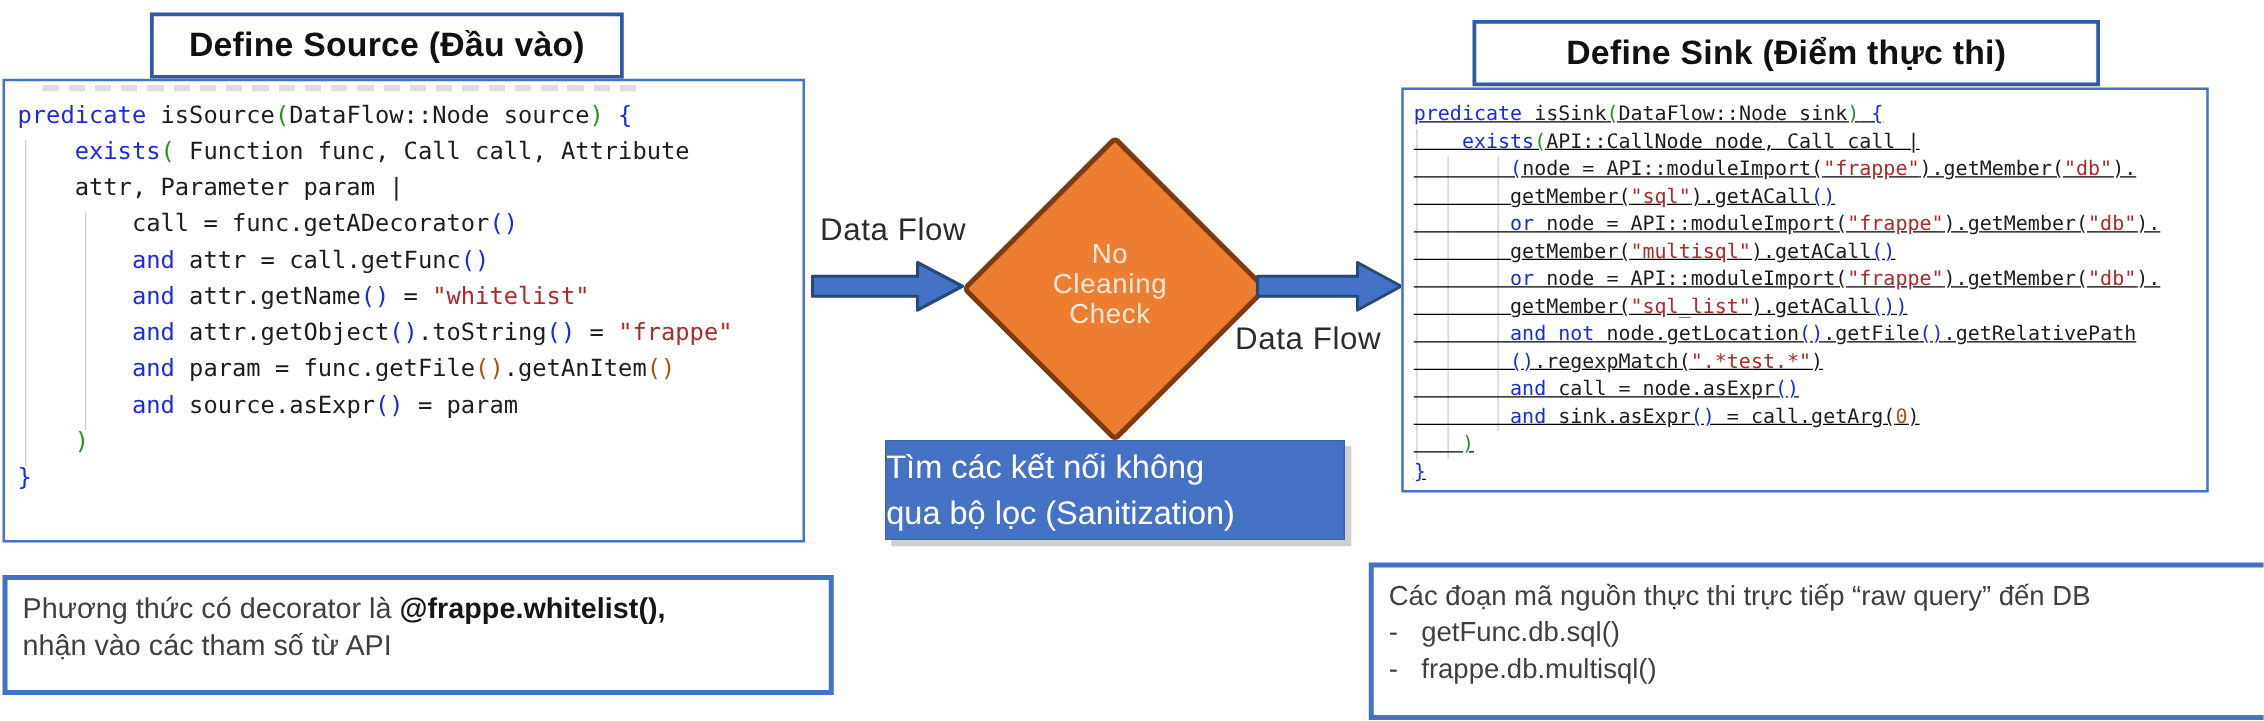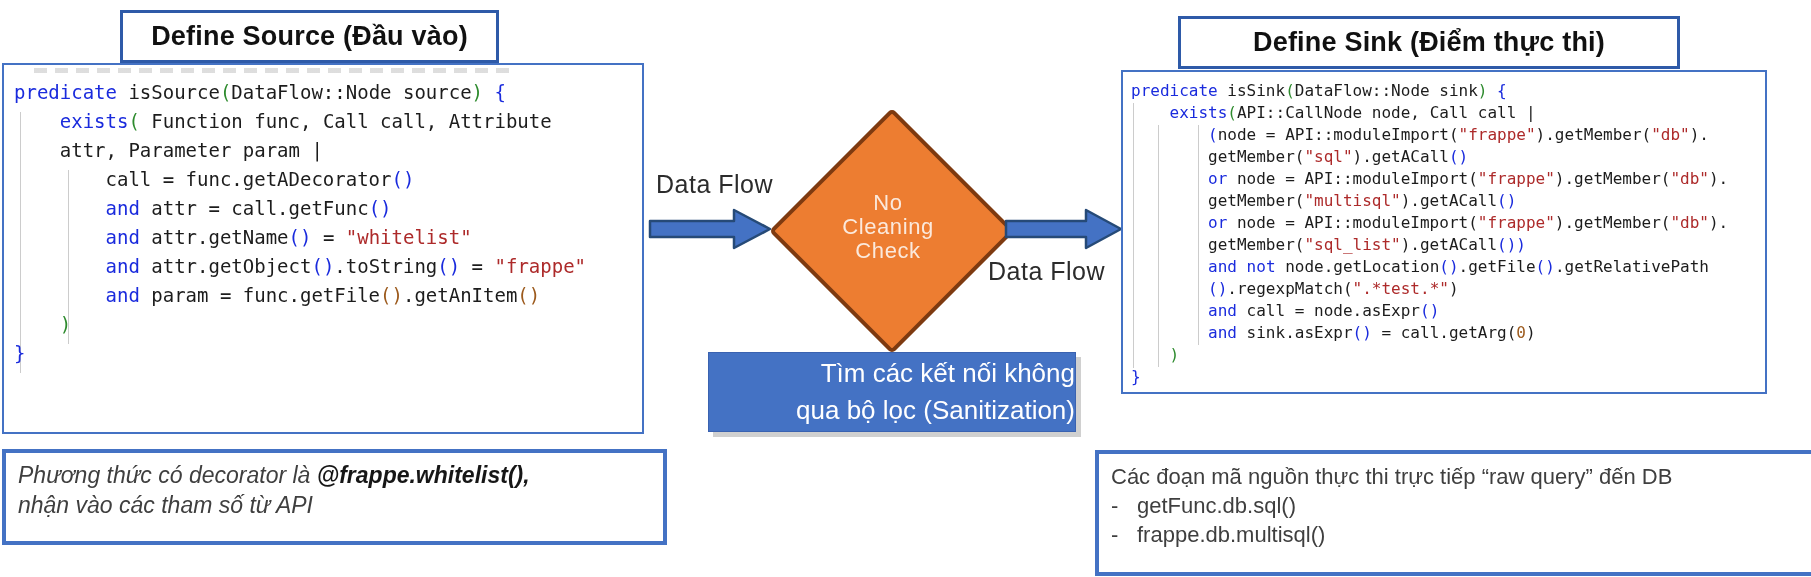--- a/index.html
+++ b/index.html
@@ -14,21 +14,21 @@
     font-weight:bold;font-size:27px;color:#111111;letter-spacing:.2px;
   }
   
   .code-box{
     position:absolute;background:#ffffff;border:2px solid #4472c4;
     font-family:"DejaVu Sans Mono",monospace;overflow:hidden;
   }
   .code-inner{position:absolute;inset:0;border-radius:29px;}
   .code-line{white-space:pre;}
   #source-code .code-line{font-size:19px;line-height:29px;}
-  #sink-code  .code-line{font-size:16px;line-height:22px;}
+  #sink-code  .code-line{font-size:16px;line-height:22px;text-decoration:underline;}
   #source-code .code-inner{padding:13px 0 0 10px;}
   #sink-code  .code-inner{padding:8px 0 0 8px;}
   .tok-p{color:#1c1c1c}
   .tok-k{color:#1a2bdd}
   .tok-s{color:#ad2a2a}
   .tok-g{color:#2e8b2e}
   .tok-n{color:#9c5a1d}
   .indent-guide{position:absolute;width:1px;background:#cccccc;}
   .artifact{
     position:absolute;left:30px;top:3px;width:480px;height:5px;opacity:.45;
@@ -54,21 +54,21 @@
     background:#ed7d31;border:4px solid #7e3a10;border-radius:5px;
     transform:rotate(45deg);
   }
   #diamond-label{
     position:absolute;left:808px;top:191px;width:160px;text-align:center;
     font-size:22px;line-height:24px;color:#fbe9dc;letter-spacing:.6px;
   }
   #sanitization-caption{
     position:absolute;left:708px;top:352px;width:366px;height:78px;
     background:#4472c4;border:1px solid #3a62b0;box-shadow:5px 5px 0 #d0d0d0;
-    color:#ffffff;font-size:26px;line-height:37px;text-align:right;
+    color:#ffffff;font-size:26px;line-height:37px;text-align:left;
     display:flex;flex-direction:column;justify-content:center;
   }
 </style>
 </head>
 <body>
 
 <div id="canvas">
 
   <div class="title-box" style="left:104px;top:10px;width:373px;height:47px;margin-left:16px;">
     <span>Define Source (Đầu vào)</span>
@@ -80,26 +80,27 @@
     <div class="indent-guide" style="left:64px;top:105px;height:174px;"></div>
     <div class="code-inner">
         <div class="code-line"><span class="tok-k">predicate</span><span class="tok-p"> isSource</span><span class="tok-g">(</span><span class="tok-p">DataFlow::Node source</span><span class="tok-g">)</span><span class="tok-k"> {</span></div>
         <div class="code-line"><span class="tok-p">    </span><span class="tok-k">exists</span><span class="tok-g">(</span><span class="tok-p"> Function func, Call call, Attribute</span></div>
         <div class="code-line"><span class="tok-p">    attr, Parameter param |</span></div>
         <div class="code-line"><span class="tok-p">        call = func.getADecorator</span><span class="tok-k">()</span></div>
         <div class="code-line"><span class="tok-p">        </span><span class="tok-k">and</span><span class="tok-p"> attr = call.getFunc</span><span class="tok-k">()</span></div>
         <div class="code-line"><span class="tok-p">        </span><span class="tok-k">and</span><span class="tok-p"> attr.getName</span><span class="tok-k">()</span><span class="tok-p"> = </span><span class="tok-s">"whitelist"</span></div>
         <div class="code-line"><span class="tok-p">        </span><span class="tok-k">and</span><span class="tok-p"> attr.getObject</span><span class="tok-k">()</span><span class="tok-p">.toString</span><span class="tok-k">()</span><span class="tok-p"> = </span><span class="tok-s">"frappe"</span></div>
         <div class="code-line"><span class="tok-p">        </span><span class="tok-k">and</span><span class="tok-p"> param = func.getFile</span><span class="tok-n">()</span><span class="tok-p">.getAnItem</span><span class="tok-n">()</span></div>
+        <div class="code-line"><span class="tok-p">        </span><span class="tok-k">and</span><span class="tok-p"> source.asExpr</span><span class="tok-k">()</span><span class="tok-p"> = param</span></div>
         <div class="code-line"><span class="tok-p">    </span><span class="tok-g">)</span></div>
         <div class="code-line"><span class="tok-k">}</span></div>
       </div>
   </div>
 
-  <div id="note-left" class="note-box" style="left:2px;top:449px;width:633px;height:74px;font-style:italic;">
+  <div id="note-left" class="note-box" style="left:2px;top:460px;width:633px;height:74px;">
     <div><span>Phương thức có decorator là </span><b>@frappe.whitelist(),</b></div>
     <div>nhận vào các tham số từ API</div>
   </div>
 
   <div class="flow-label" style="left:656px;top:170px;">Data Flow</div>
 
   <svg class="arrow-svg" style="left:648px;top:207px;" width="126" height="44" viewBox="0 0 126 44">
     <path d="M2,14 H86 V3 L122,22 L86,41 V30 H2 Z" fill="#4472c4" stroke="#264a77" stroke-width="2.5" stroke-linejoin="round"></path>
   </svg>
 

